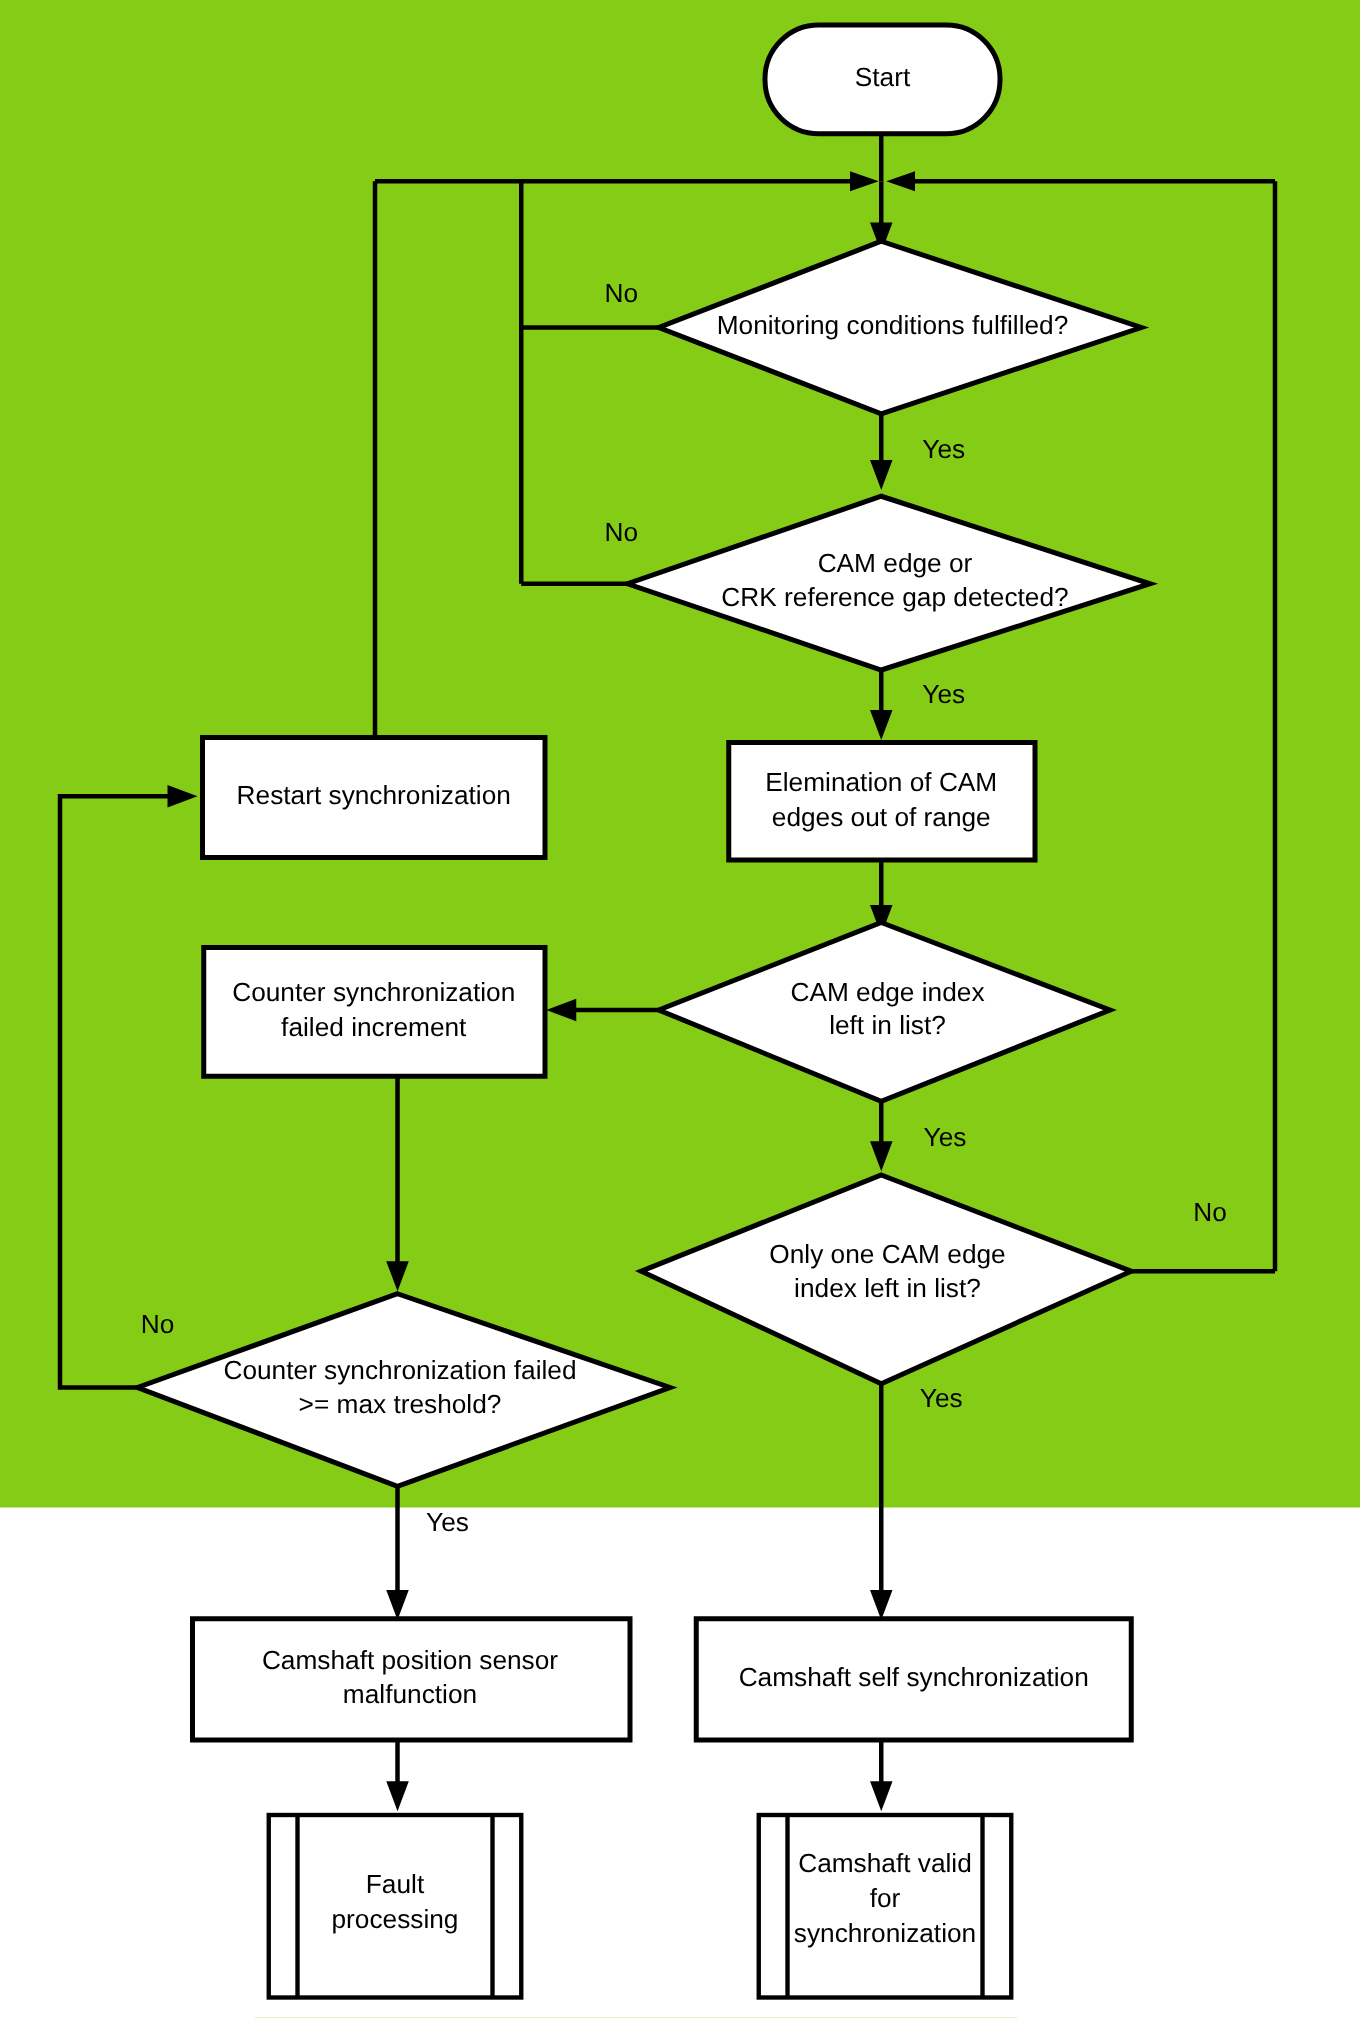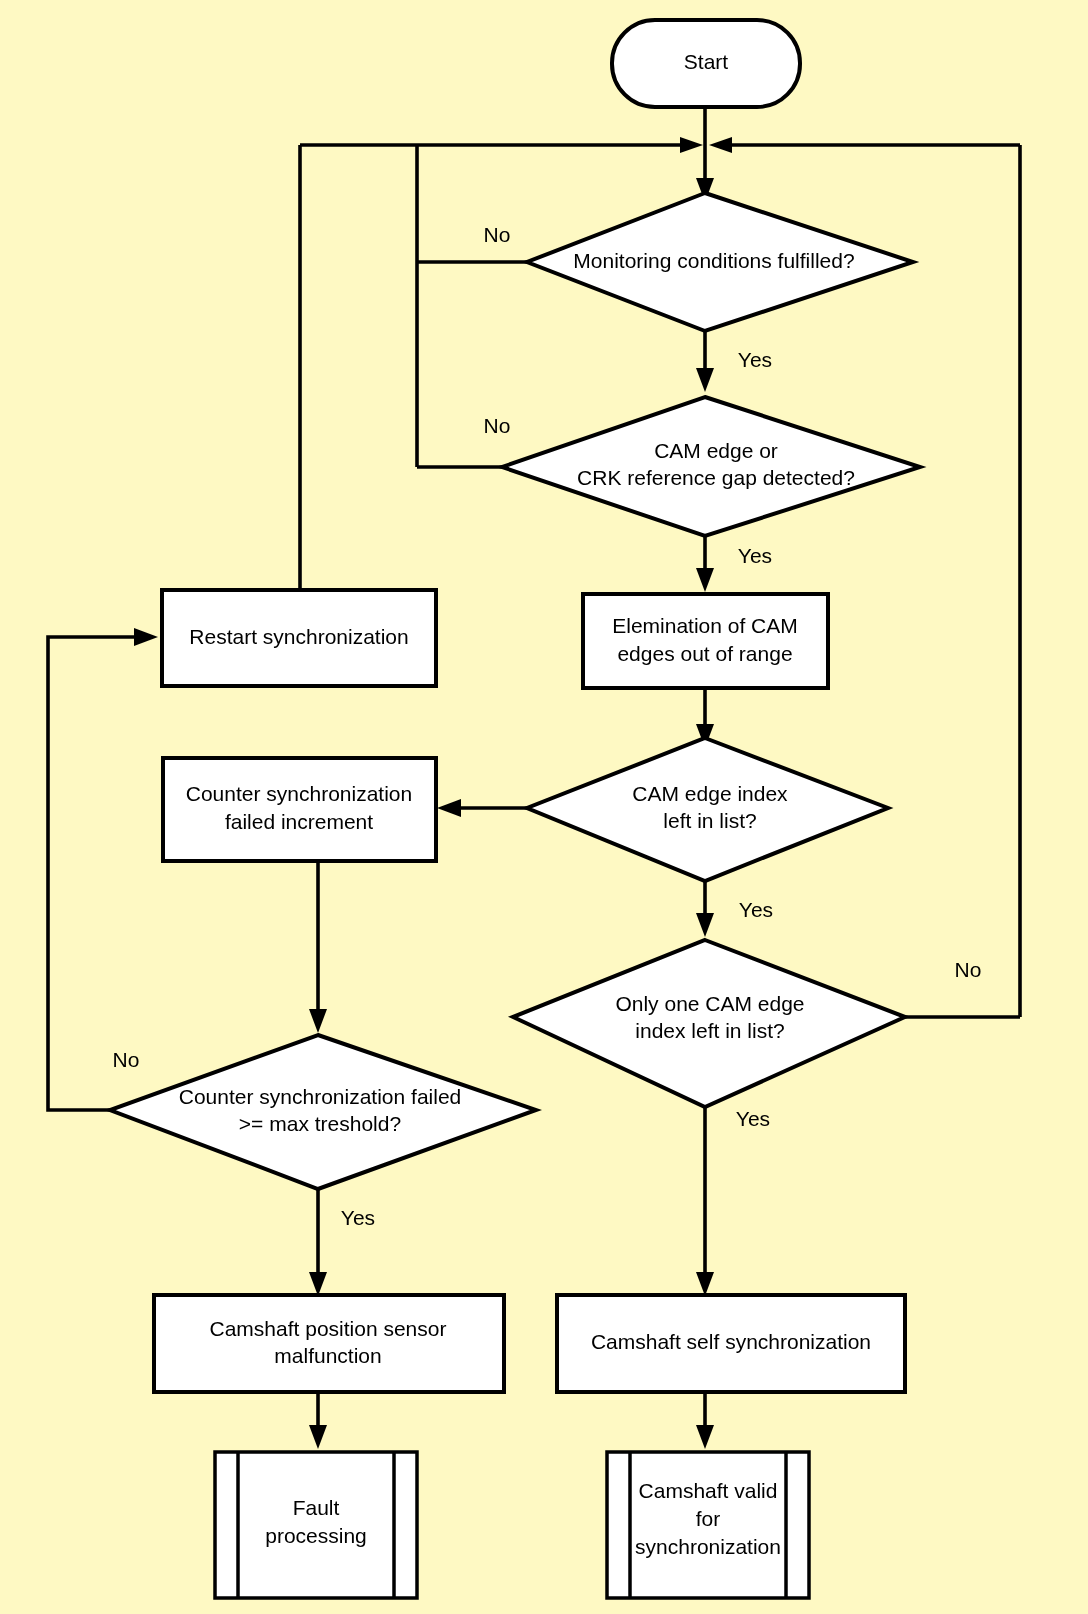--- a/index.html
+++ b/index.html
@@ -9,22 +9,22 @@
   }
   body {
     width: 1088px;
     height: 1614px;
     font-family: "Liberation Sans", sans-serif;
     overflow: hidden;
   }
   #flowchart-root {
     position: relative;
     width: 1088px;
-    height: 1614px;
-    background: #fef9c3;
+    height: 1206px;
+    background: #84cc16;
   }
   svg#flow-svg {
     display: block;
     width: 1088px;
     height: 1614px;
   }
   .node-shape {
     fill: #ffffff;
     stroke: #000000;
     stroke-width: 4;

